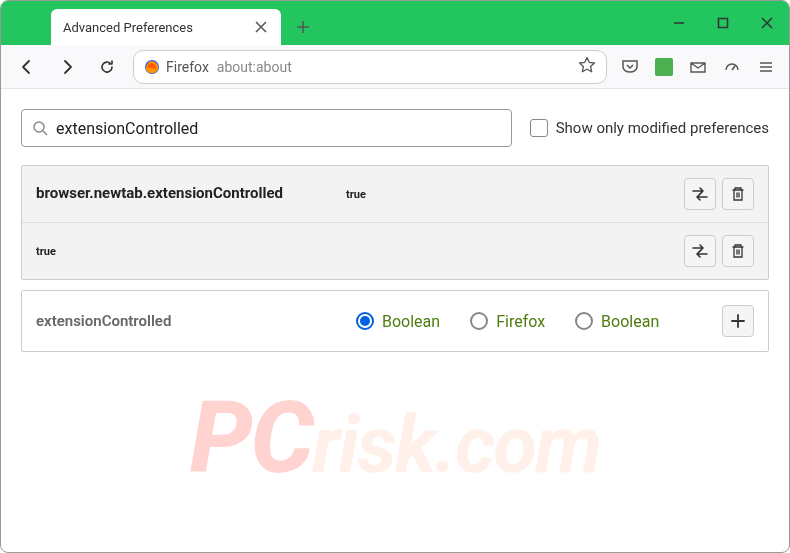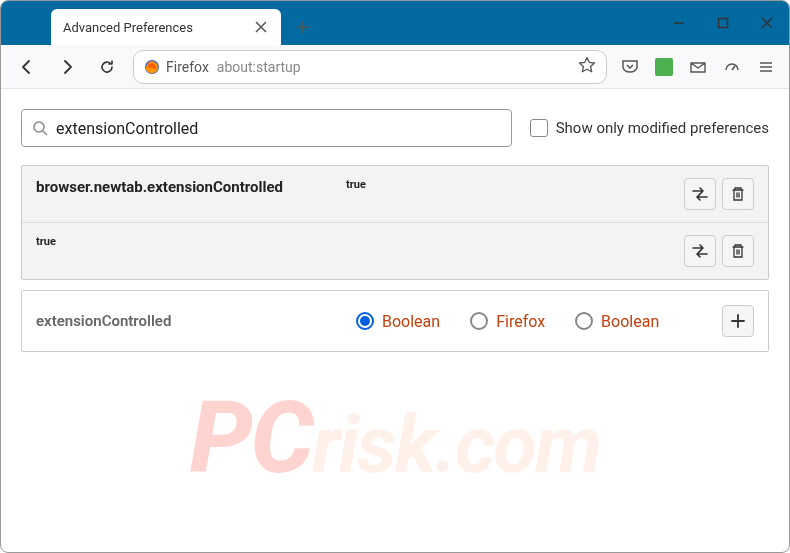--- a/index.html
+++ b/index.html
@@ -1,18 +1,18 @@
 <!DOCTYPE html>
 <html><head>
   <meta charset="utf-8">
   <style>
     * { box-sizing: border-box; margin: 0; padding: 0; font-family: -apple-system, BlinkMacSystemFont, "Segoe UI", Roboto, sans-serif; }
     body { width: 790px; height: 553px; background: #fff; border: 1px solid #999; border-radius: 8px; overflow: hidden; position: relative; }
     
-    .titlebar { height: 44px; background: #0369a1; display: flex; align-items: flex-end; padding-left: 50px; position: relative; }
+    .titlebar { height: 44px; background: #22c55e; display: flex; align-items: flex-end; padding-left: 50px; position: relative; }
     .tab { background: #fff; border-radius: 6px 6px 0 0; height: 36px; display: flex; align-items: center; padding: 0 12px; min-width: 230px; gap: 8px; }
     .tab-title { font-size: 13px; color: #333; flex: 1; }
     .close-icon { cursor: pointer; padding: 2px; }
     .newtab-btn { width: 36px; height: 36px; display: flex; align-items: center; justify-content: center; font-size: 20px; color: #555; cursor: pointer; margin-left: 4px; }
     .window-controls { position: absolute; right: 10px; top: 10px; display: flex; gap: 20px; }
     .window-btn { width: 24px; height: 24px; display: flex; align-items: center; justify-content: center; cursor: pointer; color: #333; }
     
     .toolbar { height: 44px; background: #f9f9fb; display: flex; align-items: center; padding: 0 12px; gap: 12px; border-bottom: 1px solid #e5e5e5; }
     .nav-btn { width: 28px; height: 28px; display: flex; align-items: center; justify-content: center; cursor: pointer; color: #444; border-radius: 4px; }
     .urlbar { flex: 1; display: flex; align-items: center; height: 34px; border: 1px solid #ccc; border-radius: 10px; background: #fff; padding: 0 10px; gap: 8px; }
@@ -26,31 +26,31 @@
     .ext-sq { width: 18px; height: 18px; background: #4caf50; border-radius: 2px; }
     
     .content { padding: 20px; }
     .search-row { display: flex; align-items: center; gap: 18px; margin-bottom: 18px; }
     .search-input { flex: 1; height: 38px; border: 1px solid #999; border-radius: 4px; display: flex; align-items: center; padding: 0 10px; gap: 8px; }
     .search-input input { border: none; outline: none; font-size: 16px; flex: 1; color: #222; }
     .modified-check { display: flex; align-items: flex-start; gap: 8px; font-size: 15px; color: #333; }
     .checkbox { width: 18px; height: 18px; border: 1px solid #888; border-radius: 3px; cursor: pointer; }
     
     .pref-table { border: 1px solid #ccc; border-radius: 2px; }
-    .pref-row { display: flex; align-items: flex-start; padding: 12px 14px; gap: 10px; background: #f3f3f3; }
+    .pref-row { display: flex; align-items: center; padding: 12px 14px; gap: 10px; background: #f3f3f3; }
     .pref-row + .pref-row { border-top: 1px solid #ddd; }
     .pref-name { width: 300px; font-size: 15px; font-weight: 700; color: #222; word-break: break-word; line-height: 1.3; }
     .pref-value { flex: 1; font-size: 11px; font-weight: 700; color: #222; }
     .pref-actions { display: flex; gap: 6px; }
     .action-btn { width: 32px; height: 32px; border: 1px solid #ccc; background: #f5f5f6; border-radius: 4px; display: flex; align-items: center; justify-content: center; cursor: pointer; color: #333; }
     
     .add-row { display: flex; align-items: center; padding: 14px; gap: 30px; border: 1px solid #ccc; margin-top: 10px; border-radius: 2px; }
     .add-name { width: 290px; font-size: 15px; font-weight: 600; color: #666; }
     .type-group { display: flex; gap: 30px; flex: 1; }
-    .radio { display: flex; align-items: center; gap: 8px; font-size: 16px; color: #c2410c; cursor: pointer; }
+    .radio { display: flex; align-items: center; gap: 8px; font-size: 16px; color: #4d7c0f; cursor: pointer; }
     .radio-circle { width: 18px; height: 18px; border: 2px solid #888; border-radius: 50%; display: flex; align-items: center; justify-content: center; }
     .radio-circle.selected { border-color: #0060df; }
     .radio-dot { width: 10px; height: 10px; background: #0060df; border-radius: 50%; }
     
     .watermark { position: absolute; bottom: 56px; left: 50%; transform: translate(-50%, 0); font-size: 80px; font-weight: 700; font-style: italic; color: rgba(255,180,140,0.18); letter-spacing: -2px; pointer-events: none; user-select: none; }
     .watermark .pc { color: rgba(255,60,40,0.22); font-size: 100px; font-style: italic; font-weight: 800; }
   </style>
 </head>
 <body>
 
@@ -105,21 +105,21 @@
   </div>
   <div class="urlbar">
     <div class="identity">
       <svg class="ff-icon" viewBox="0 0 16 16">
           <circle cx="8" cy="8" r="7" fill="#3a5dd9"></circle>
           <path d="M2 8 Q4 2 8 2 Q15 4 14 10 Q12 15 6 14 Q1 12 2 8" fill="#ff9500"></path>
           <path d="M3 8 Q5 4 8 4 Q13 6 12 10" fill="#ff5a00"></path>
         </svg>
       <span class="identity-label">Firefox</span>
     </div>
-    <span class="url-text">about:startup</span>
+    <span class="url-text">about:about</span>
     <span class="star">
       <svg width="18" height="18" viewBox="0 0 18 18">
           <path d="M9 1.5 L11.2 6.3 L16.5 7 L12.6 10.6 L13.7 15.8 L9 13.2 L4.3 15.8 L5.4 10.6 L1.5 7 L6.8 6.3 Z" stroke="#555" stroke-width="1.3" fill="none" stroke-linejoin="round"></path>
         </svg>
     </span>
   </div>
   <div class="toolbar-icons">
     <div class="toolbar-icon">
       <svg width="18" height="18" viewBox="0 0 18 18">
           <path d="M2 3 H16 V9 A7 5 0 0 1 2 9 Z" stroke="#555" stroke-width="1.5" fill="none"></path>

